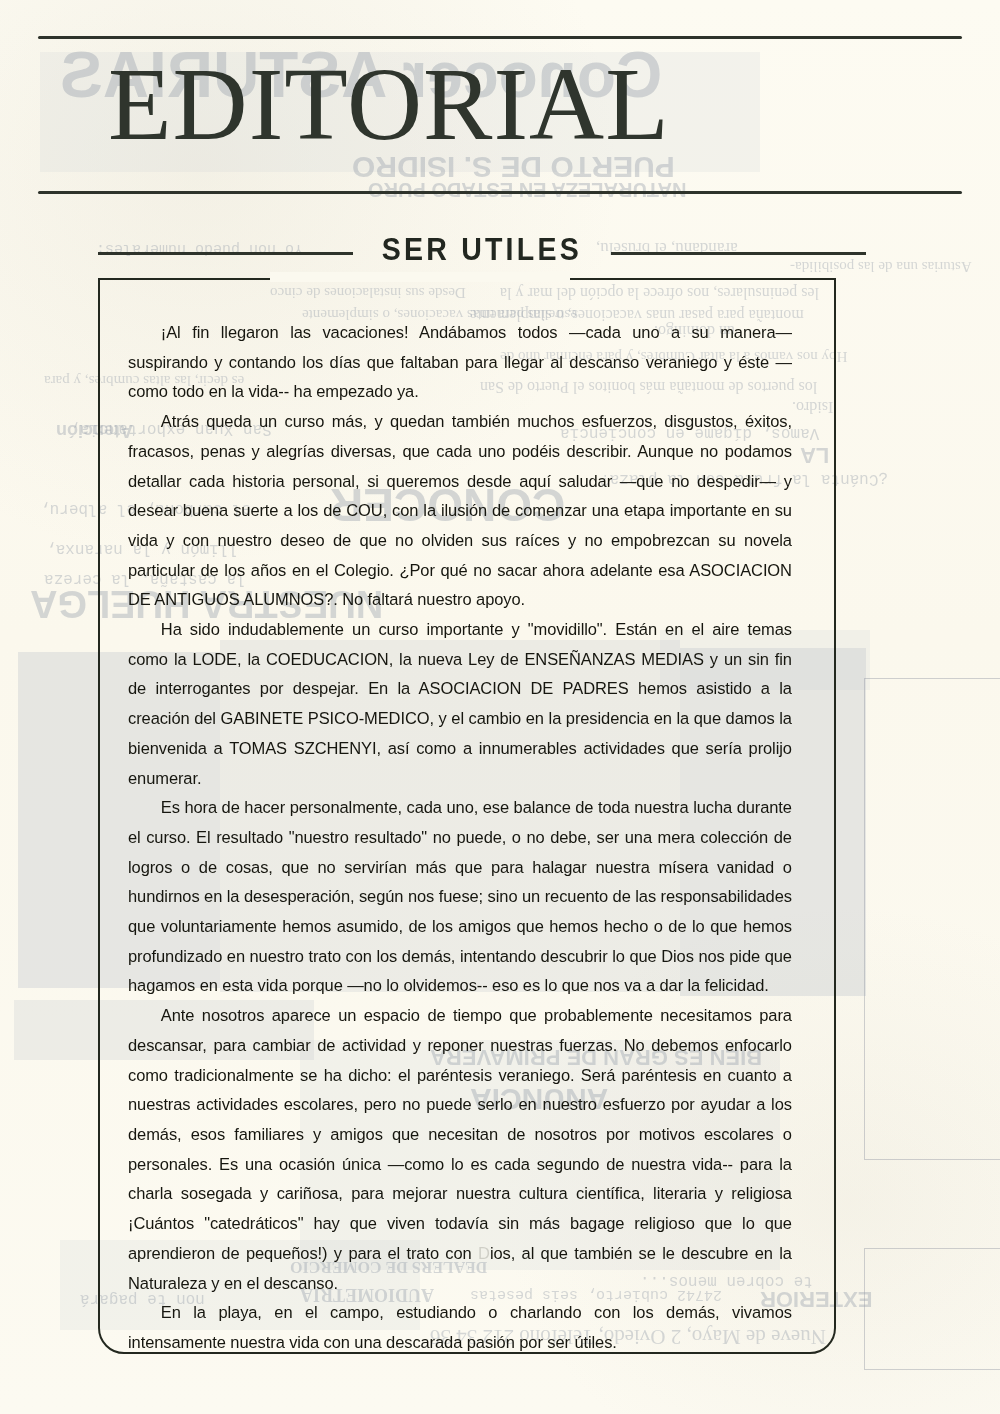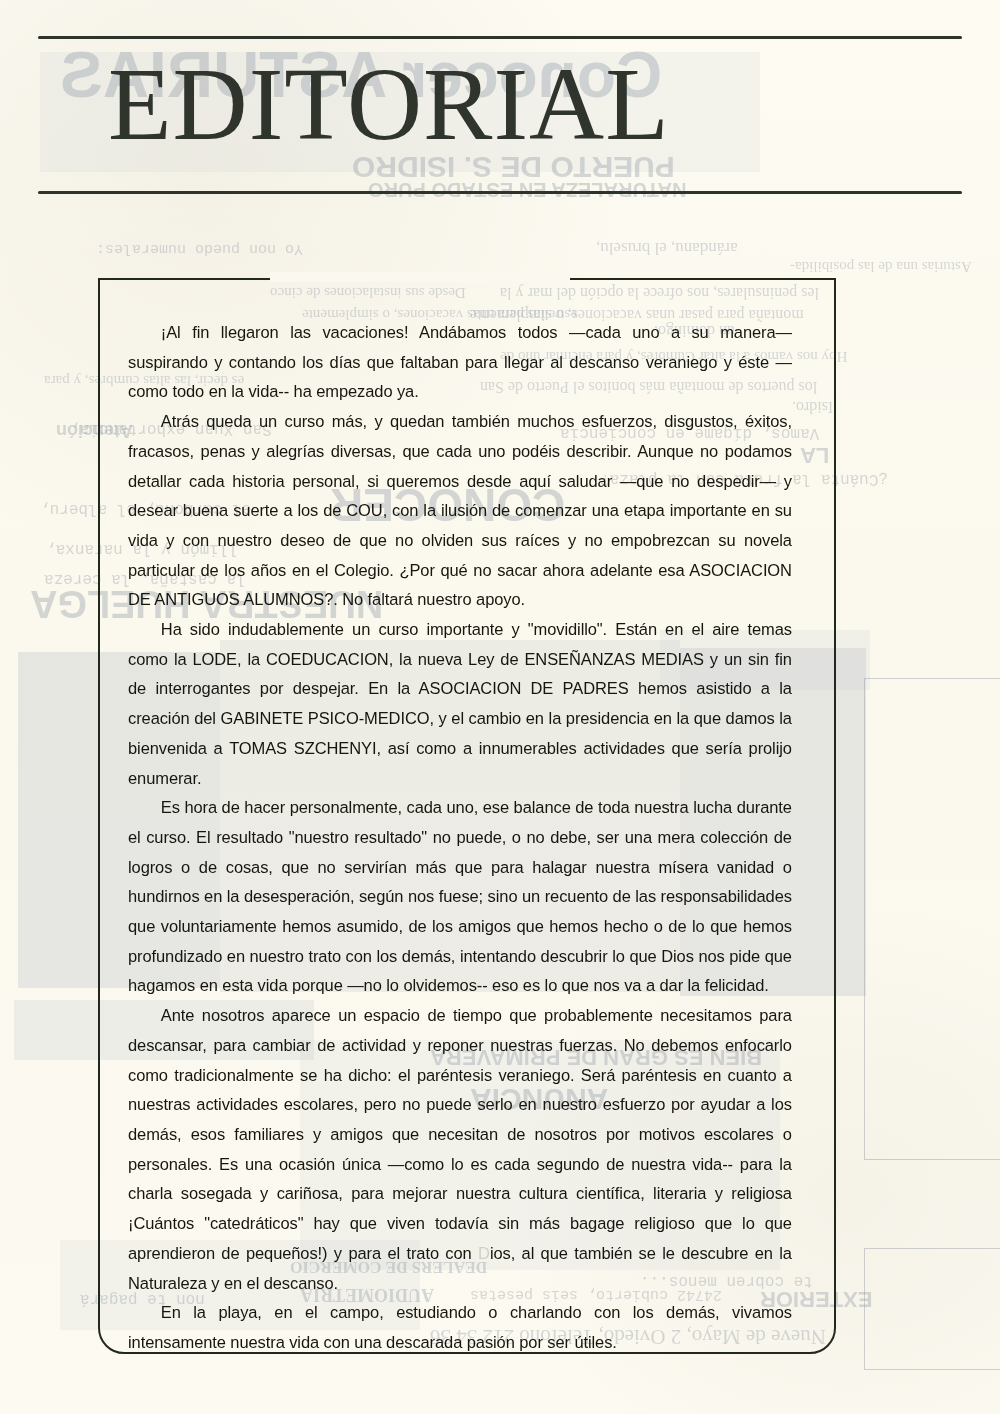--- a/index.html
+++ b/index.html
@@ -215,20 +215,25 @@
       <div class="ghost flip" style="left: 760px; top: 1286px; font-size: 22px; font-weight: 700;">EXTERIOR</div>
       <div class="ghost mono flip" style="left: 640px; top: 1272px; font-size: 16px; font-weight: 400;">te cobren menos...</div>
       <div class="ghost mono flip" style="left: 80px; top: 1290px; font-size: 16px; font-weight: 400;">non te pagará</div>
       <div class="ghost mono flip" style="left: 470px; top: 1286px; font-size: 15px; font-weight: 400;">24742 cubierto, seis pesetas</div>
     </div>
 
   <div class="rule-top"></div>
   <div class="masthead">EDITORIAL</div>
   <div class="rule-bottom"></div>
 
+  <div class="headline-row">
+    <div class="headline-rule left"></div>
+    <div class="headline-text">SER UTILES</div>
+    <div class="headline-rule right"></div>
+  </div>
 
   <div class="text-frame"></div>
   <div class="frame-notch"></div>
 
   <div class="body-copy">
     <p>¡Al fin llegaron las vacaciones! Andábamos todos —cada uno a su manera— suspirando y contando los días que faltaban para llegar al descanso veraniego y éste —como todo en la vida-- ha empezado ya.</p>
     <p>Atrás queda un curso más, y quedan también muchos esfuerzos, disgustos, éxitos, fracasos, penas y alegrías diversas, que cada uno podéis describir. Aunque no podamos detallar cada historia personal, si queremos desde aquí saludar —que no despedir— y desear buena suerte a los de COU, con la ilusión de comenzar una etapa importante en su vida y con nuestro deseo de que no olviden sus raíces y no empobrezcan su novela particular de los años en el Colegio. ¿Por qué no sacar ahora adelante esa ASOCIACION DE ANTIGUOS ALUMNOS?. No faltará nuestro apoyo.</p>
     <p>Ha sido indudablemente un curso importante y "movidillo". Están en el aire temas como la LODE, la COEDUCACION, la nueva Ley de ENSEÑANZAS MEDIAS y un sin fin de interrogantes por despejar. En la ASOCIACION DE PADRES hemos asistido a la creación del GABINETE PSICO-MEDICO, y el cambio en la presidencia en la que damos la bienvenida a TOMAS SZCHENYI, así como a innumerables actividades que sería prolijo enumerar.</p>
     <p>Es hora de hacer personalmente, cada uno, ese balance de toda nuestra lucha durante el curso. El resultado "nuestro resultado" no puede, o no debe, ser una mera colección de logros o de cosas, que no servirían más que para halagar nuestra mísera vanidad o hundirnos en la desesperación, según nos fuese; sino un recuento de las responsabilidades que voluntariamente hemos asumido, de los amigos que hemos hecho o de lo que hemos profundizado en nuestro trato con los demás, intentando descubrir lo que Dios nos pide que hagamos en esta vida porque —no lo olvidemos-- eso es lo que nos va a dar la felicidad.</p>
     <p>Ante nosotros aparece un espacio de tiempo que probablemente necesitamos para descansar, para cambiar de actividad y reponer nuestras fuerzas. No debemos enfocarlo como tradicionalmente se ha dicho: el paréntesis veraniego. Será paréntesis en cuanto a nuestras actividades escolares, pero no puede serlo en nuestro esfuerzo por ayudar a los demás, esos familiares y amigos que necesitan de nosotros por motivos escolares o personales. Es una ocasión única —como lo es cada segundo de nuestra vida-- para la charla sosegada y cariñosa, para mejorar nuestra cultura científica, literaria y religiosa ¡Cuántos "catedráticos" hay que viven todavía sin más bagage religioso que lo que aprendieron de pequeños!) y para el trato con <span class="faded-d">D</span>ios, al que también se le descubre en la Naturaleza y en el descanso.</p>

